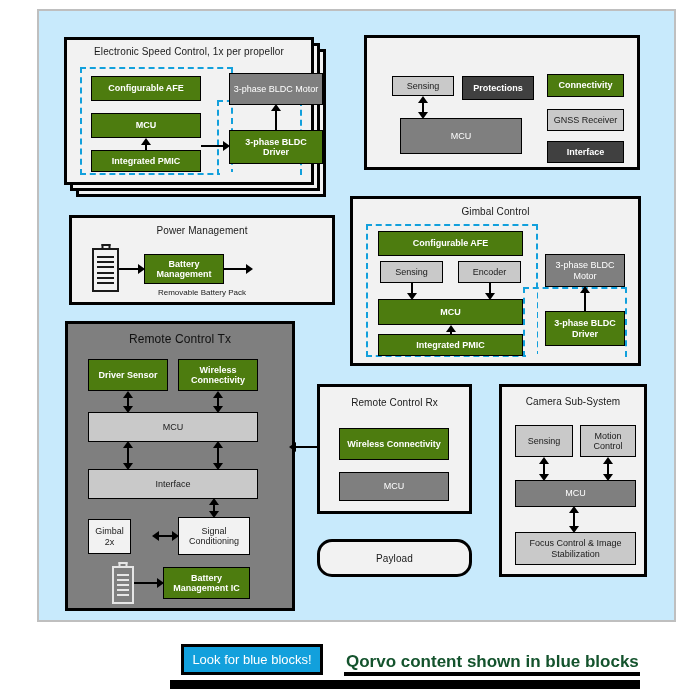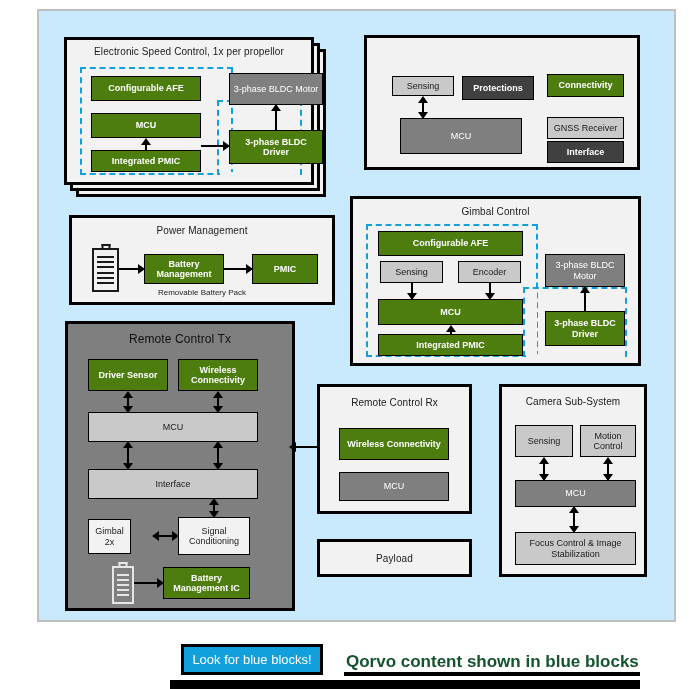--- a/index.html
+++ b/index.html
@@ -168,21 +168,21 @@
           <div class="ahead up"></div>
       </div>
     </div>
 
     <div class="panel" style="left:325px; top:24px; width:276px; height:135px;">
 
       <div class="blk lgray" style="left:25px; top:38px; width:62px; height:20px;">Sensing</div>
       <div class="blk dgray" style="left:95px; top:38px; width:72px; height:24px;">Protections</div>
       <div class="blk blue" style="left:180px; top:36px; width:77px; height:23px;">Connectivity</div>
       <div class="blk mgray" style="left:33px; top:80px; width:122px; height:36px;">MCU</div>
-      <div class="blk lgray" style="left:180px; top:71px; width:77px; height:22px;margin-top:8px;">GNSS Receiver</div>
+      <div class="blk lgray" style="left:180px; top:71px; width:77px; height:22px;">GNSS Receiver</div>
       <div class="blk dgray" style="left:180px; top:103px; width:77px; height:22px;">Interface</div>
 
       <div class="arrow" style="left:50px; top:58px; width:12px; height:23px;">
         <div class="shaft-v" style="top:5px; bottom:5px;"></div>
         <div class="ahead up"></div>
           <div class="ahead down"></div>
       </div>
     </div>
 
     <div class="panel" style="left:30px; top:204px; width:266px; height:90px;">
@@ -194,21 +194,20 @@
             <div class="bar"></div>
             <div class="bar"></div>
             <div class="bar"></div>
             <div class="bar"></div>
             <div class="bar"></div>
             <div class="bar"></div>
           </div>
       </div>
 
       <div class="blk blue" style="left:72px; top:36px; width:80px; height:30px;">Battery Management</div>
-      <div class="blk blue" style="left:180px; top:36px; width:66px; height:30px;">PMIC</div>
 
       <div class="arrow" style="left:47px; top:45px; width:26px; height:12px;">
         <div class="shaft-h" style="left:0; right:5px;"></div>
           <div class="ahead right"></div>
       </div>
       <div class="arrow" style="left:152px; top:45px; width:29px; height:12px;">
         <div class="shaft-h" style="left:0; right:5px;"></div>
           <div class="ahead right"></div>
       </div>
 
@@ -313,21 +312,21 @@
         <div class="ahead right"></div>
     </div>
 
     <div class="panel" style="left:278px; top:373px; width:155px; height:130px;">
       <div class="panel-title" style="top:10px;">Remote Control Rx</div>
 
       <div class="blk blue" style="left:19px; top:41px; width:110px; height:32px;">Wireless Connectivity</div>
       <div class="blk mgray" style="left:19px; top:85px; width:110px; height:29px;">MCU</div>
     </div>
 
-    <div class="panel" style="left:278px; top:528px; width:155px; height:38px;">
+    <div class="panel" style="left:278px; top:528px; width:155px; height:38px;border-radius:15px;">
       <div class="panel-title" style="top:11px;">Payload</div>
     </div>
 
     <div class="panel" style="left:460px; top:373px; width:148px; height:193px;">
       <div class="panel-title" style="top:9px;">Camera Sub-System</div>
 
       <div class="blk lgray" style="left:13px; top:38px; width:58px; height:32px;">Sensing</div>
       <div class="blk lgray" style="left:78px; top:38px; width:56px; height:32px;">Motion Control</div>
       <div class="blk mgray" style="left:13px; top:93px; width:121px; height:27px;">MCU</div>
       <div class="blk lgray" style="left:13px; top:145px; width:121px; height:33px;">Focus Control &amp; Image Stabilization</div>

